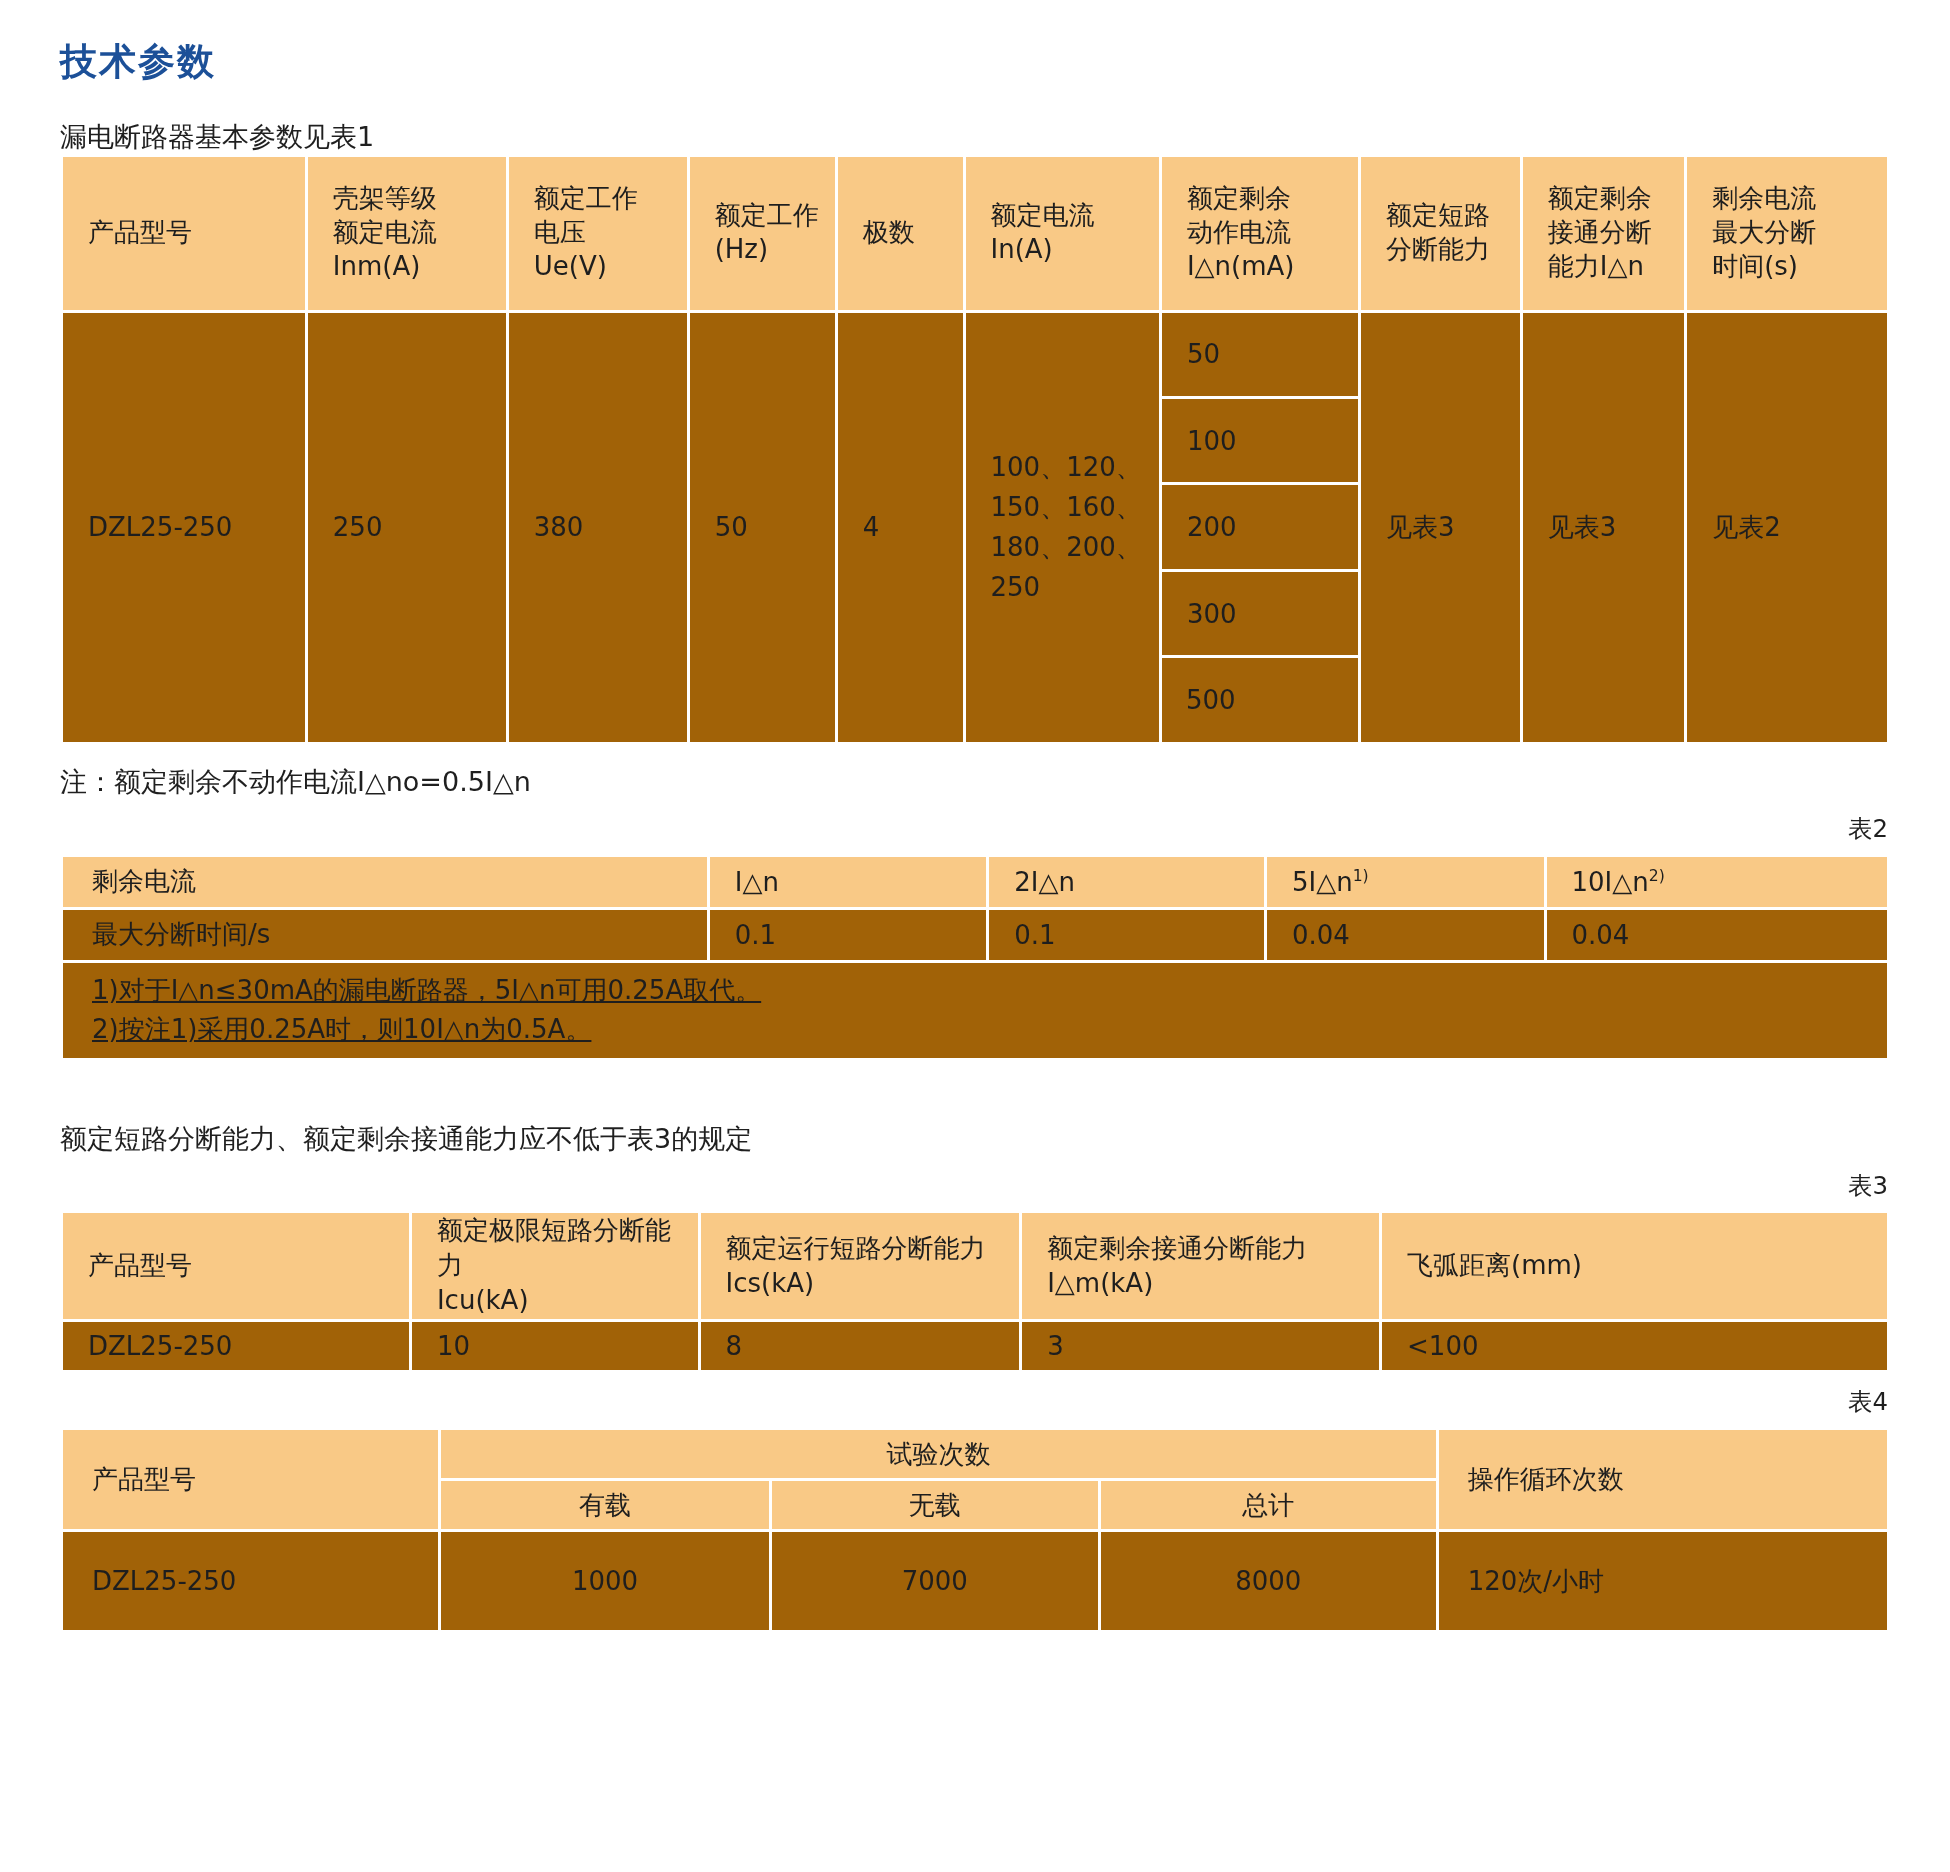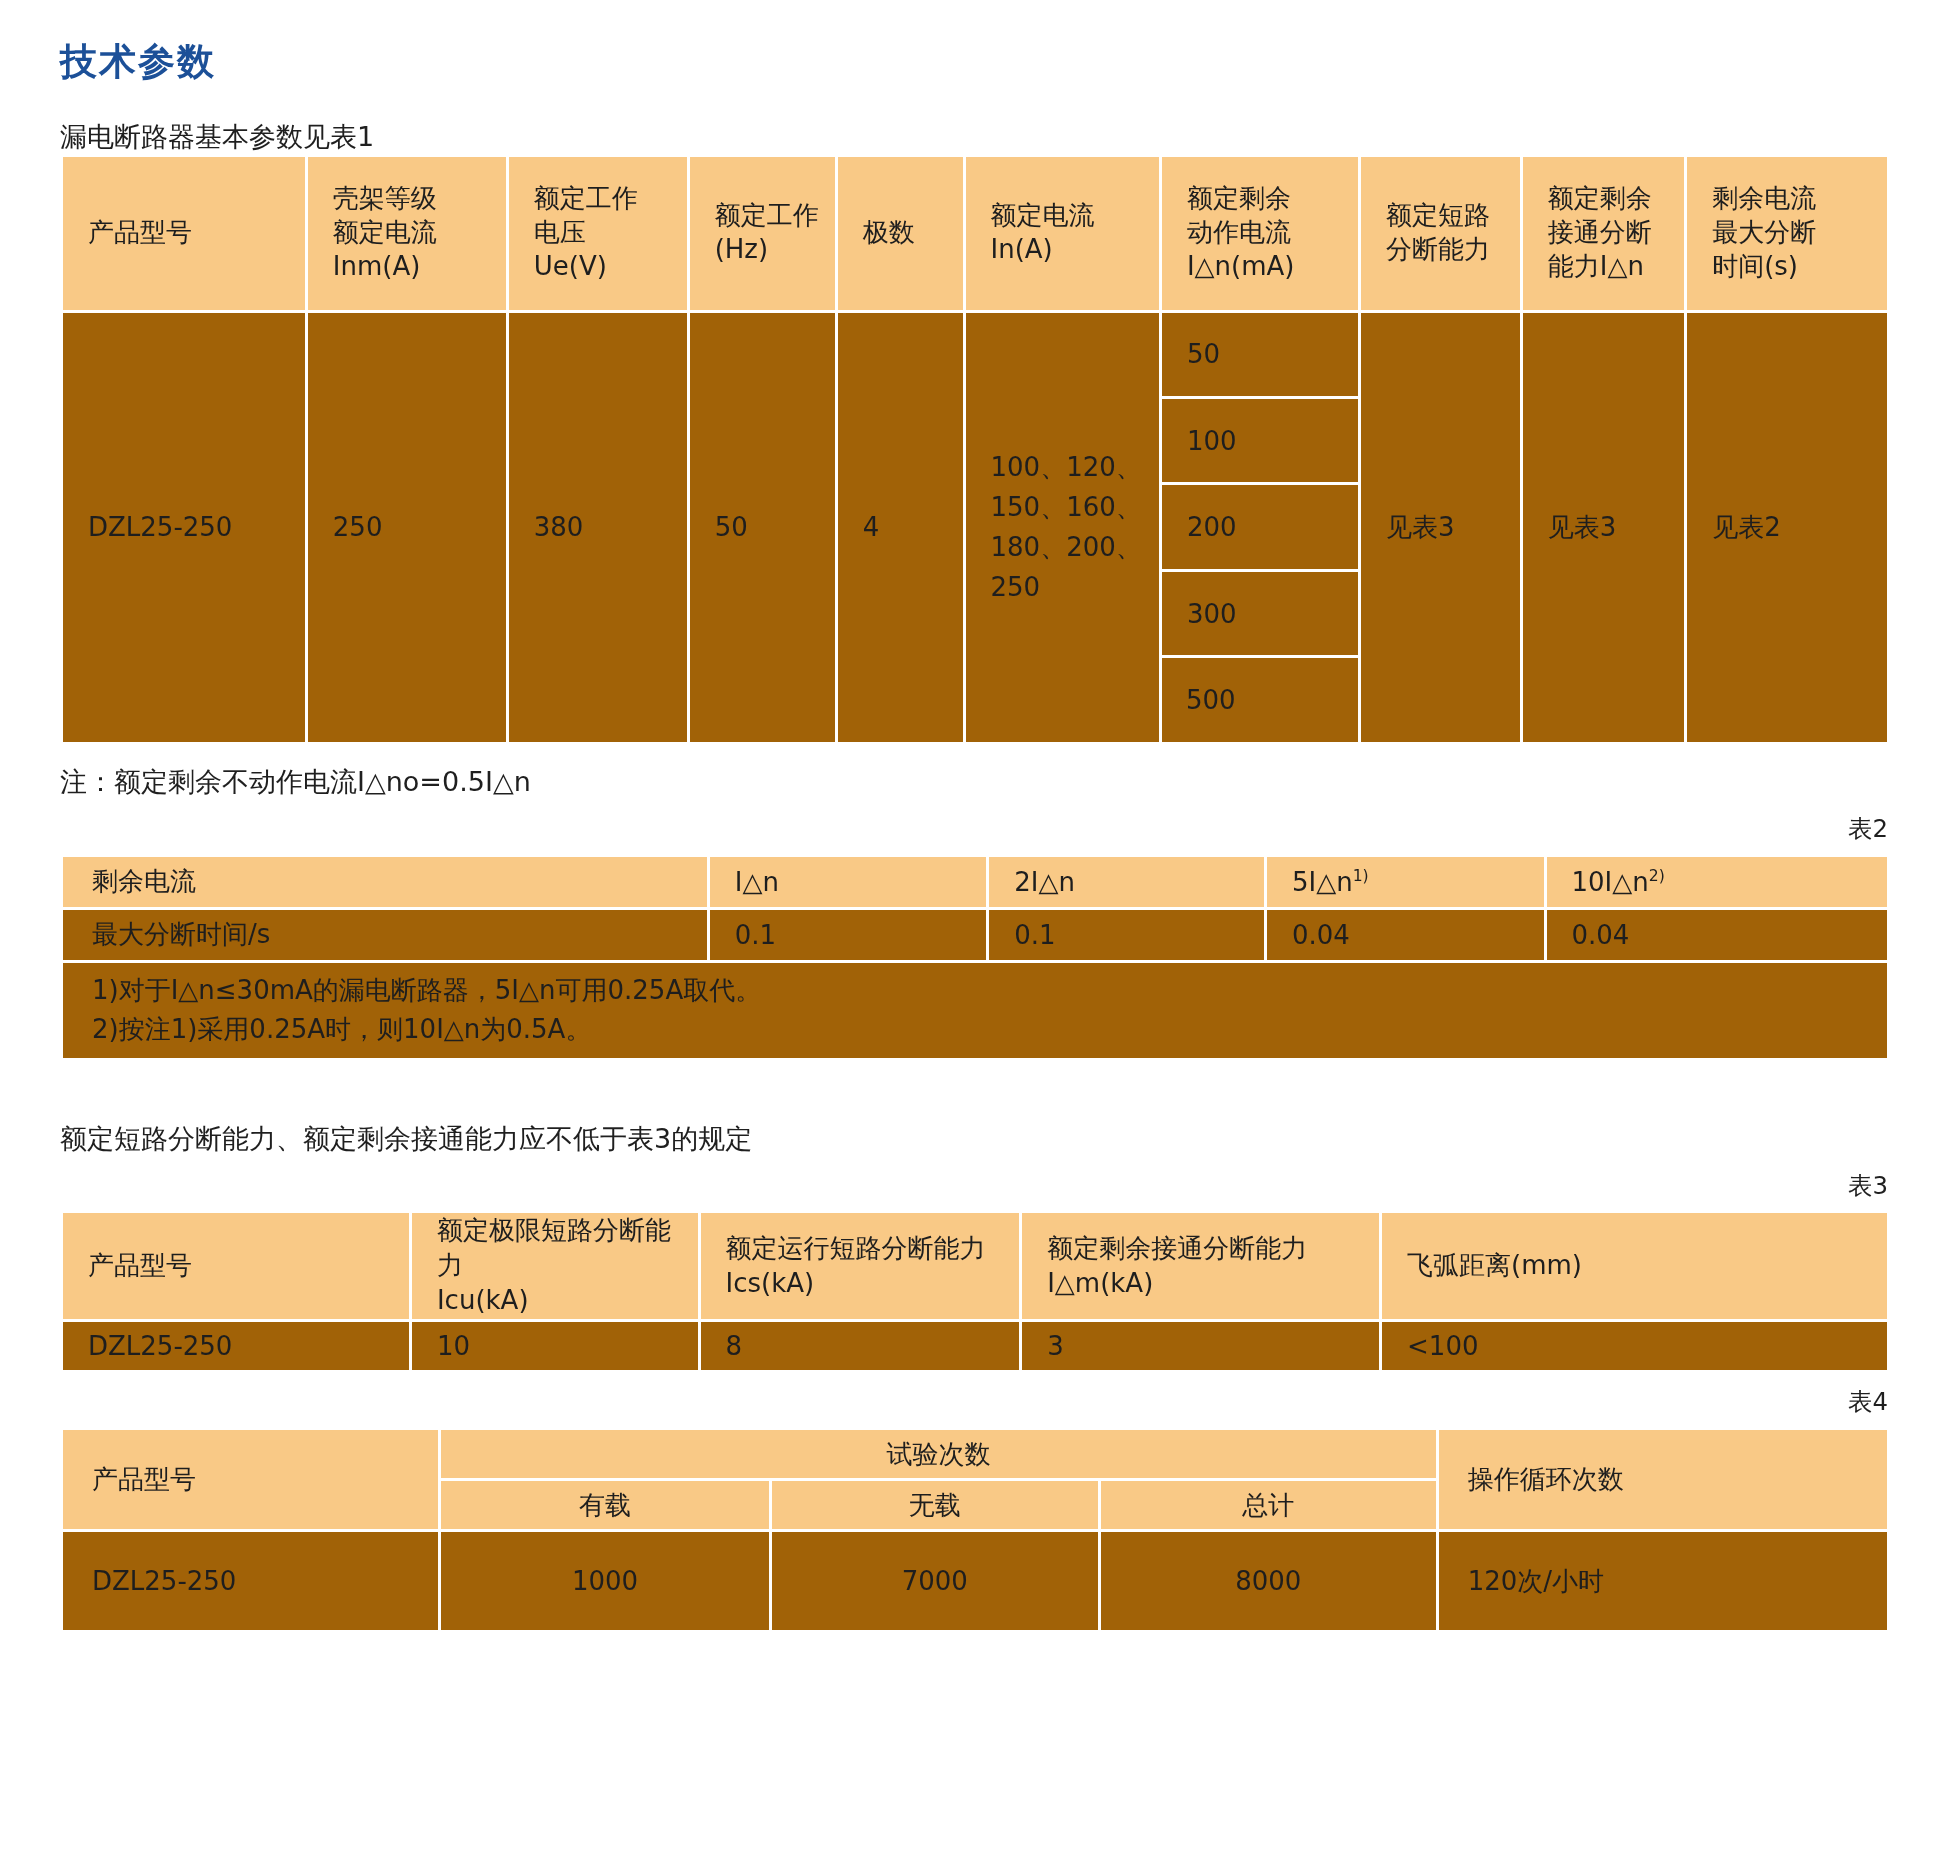--- a/index.html
+++ b/index.html
@@ -83,20 +83,21 @@
   .t2 th { height: 53px; }
   .t2 td.val { height: 53px; }
   .t2 .first-col { padding-left: 29px; }
   .t2 sup { font-size: 15.6px; vertical-align: super; line-height: 0; }
   .t2 .frow td {
     height: 98px;
     line-height: 1.5;
     padding-top: 6px;
     padding-bottom: 5.9px;
     padding-left: 29px;
+    text-decoration: underline;
   }
 
   
   .t3 th {
     height: 103px;
     white-space: pre-line;
     line-height: 1.35;
   }
   .t3 td { height: 51px; }
 

